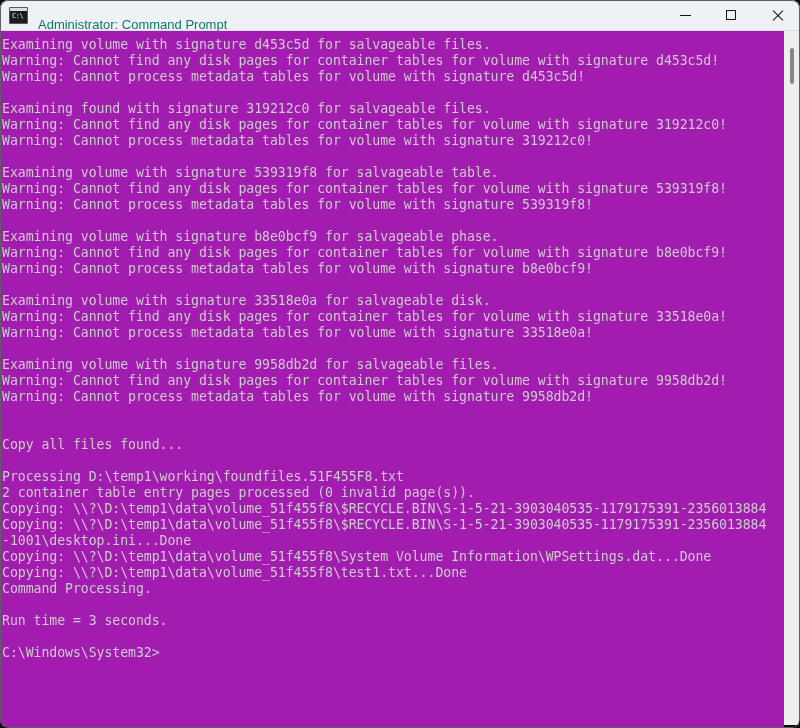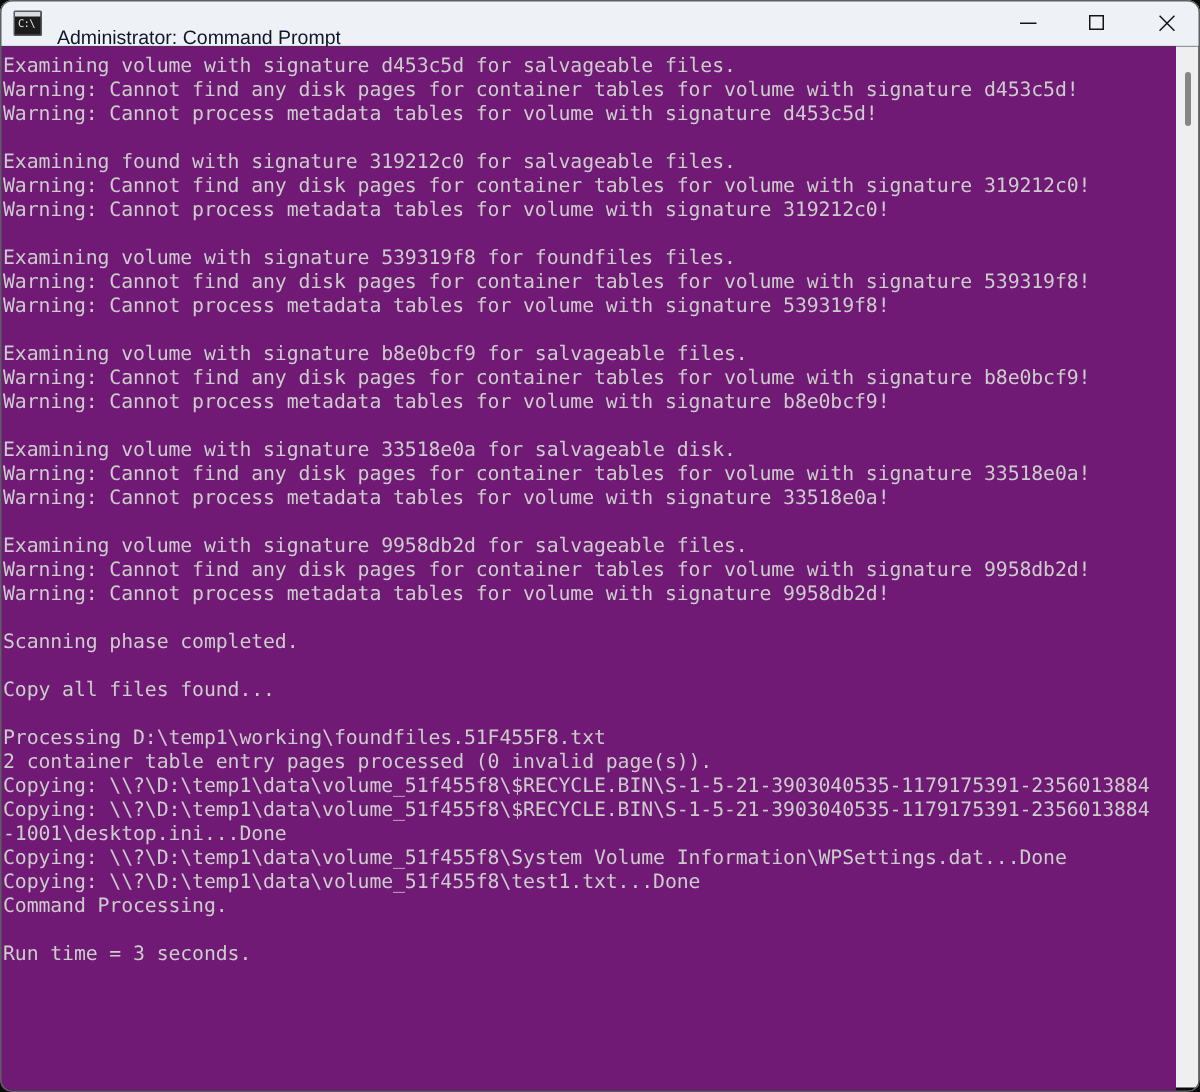--- a/index.html
+++ b/index.html
@@ -69,21 +69,21 @@
     font-size: 7px;
     line-height: 8px;
     color: #e4e8ea;
     letter-spacing: -0.5px;
     white-space: nowrap;
   }
   .title-text {
     margin-left: 10px;
     font-family: "Liberation Sans", sans-serif;
     font-size: 13px;
-    color: #0f172a;
+    color: #0f766e;
     white-space: nowrap;
     overflow: hidden;
     text-overflow: ellipsis;
     margin-top: 19px;
   }
   .window-controls {
     display: flex;
     flex: 0 0 auto;
     height: 31px;
   }
@@ -127,21 +127,21 @@
   .ctl-close .glyph::before { transform: rotate(45deg); }
   .ctl-close .glyph::after  { transform: rotate(-45deg); }
 
   
   .console {
     position: absolute;
     top: 31px;
     left: 0;
     width: 784px;
     height: 696px;
-    background: #701a75;
+    background: #a21caf;
     overflow: hidden;
     box-sizing: border-box;
   }
   .console-inner {
     padding: 6px 0 0 2px;
   }
   .line {
     font-family: "DejaVu Sans Mono", monospace;
     font-size: 13.2px;
     line-height: 16px;
@@ -214,51 +214,51 @@
   <div class="console">
     <div class="console-inner" id="console-inner">
         <div class="line">Examining volume with signature d453c5d for salvageable files.</div>
         <div class="line">Warning: Cannot find any disk pages for container tables for volume with signature d453c5d!</div>
         <div class="line">Warning: Cannot process metadata tables for volume with signature d453c5d!</div>
         <div class="line blank"> </div>
         <div class="line">Examining found with signature 319212c0 for salvageable files.</div>
         <div class="line">Warning: Cannot find any disk pages for container tables for volume with signature 319212c0!</div>
         <div class="line">Warning: Cannot process metadata tables for volume with signature 319212c0!</div>
         <div class="line blank"> </div>
-        <div class="line">Examining volume with signature 539319f8 for foundfiles files.</div>
+        <div class="line">Examining volume with signature 539319f8 for salvageable table.</div>
         <div class="line">Warning: Cannot find any disk pages for container tables for volume with signature 539319f8!</div>
         <div class="line">Warning: Cannot process metadata tables for volume with signature 539319f8!</div>
         <div class="line blank"> </div>
-        <div class="line">Examining volume with signature b8e0bcf9 for salvageable files.</div>
+        <div class="line">Examining volume with signature b8e0bcf9 for salvageable phase.</div>
         <div class="line">Warning: Cannot find any disk pages for container tables for volume with signature b8e0bcf9!</div>
         <div class="line">Warning: Cannot process metadata tables for volume with signature b8e0bcf9!</div>
         <div class="line blank"> </div>
         <div class="line">Examining volume with signature 33518e0a for salvageable disk.</div>
         <div class="line">Warning: Cannot find any disk pages for container tables for volume with signature 33518e0a!</div>
         <div class="line">Warning: Cannot process metadata tables for volume with signature 33518e0a!</div>
         <div class="line blank"> </div>
         <div class="line">Examining volume with signature 9958db2d for salvageable files.</div>
         <div class="line">Warning: Cannot find any disk pages for container tables for volume with signature 9958db2d!</div>
         <div class="line">Warning: Cannot process metadata tables for volume with signature 9958db2d!</div>
         <div class="line blank"> </div>
-        <div class="line">Scanning phase completed.</div>
         <div class="line blank"> </div>
         <div class="line">Copy all files found...</div>
         <div class="line blank"> </div>
         <div class="line">Processing D:\temp1\working\foundfiles.51F455F8.txt</div>
         <div class="line">2 container table entry pages processed (0 invalid page(s)).</div>
         <div class="line">Copying: \\?\D:\temp1\data\volume_51f455f8\$RECYCLE.BIN\S-1-5-21-3903040535-1179175391-2356013884</div>
         <div class="line">Copying: \\?\D:\temp1\data\volume_51f455f8\$RECYCLE.BIN\S-1-5-21-3903040535-1179175391-2356013884</div>
         <div class="line">-1001\desktop.ini...Done</div>
         <div class="line">Copying: \\?\D:\temp1\data\volume_51f455f8\System Volume Information\WPSettings.dat...Done</div>
         <div class="line">Copying: \\?\D:\temp1\data\volume_51f455f8\test1.txt...Done</div>
         <div class="line">Command Processing.</div>
         <div class="line blank"> </div>
         <div class="line">Run time = 3 seconds.</div>
         <div class="line blank"> </div>
+        <div class="line">C:\Windows\System32&gt;</div>
       </div>
   </div>
 
   <div class="scrollbar">
     <div class="scroll-thumb"></div>
   </div>
 
   <div class="frame"></div>
 </div>
 

